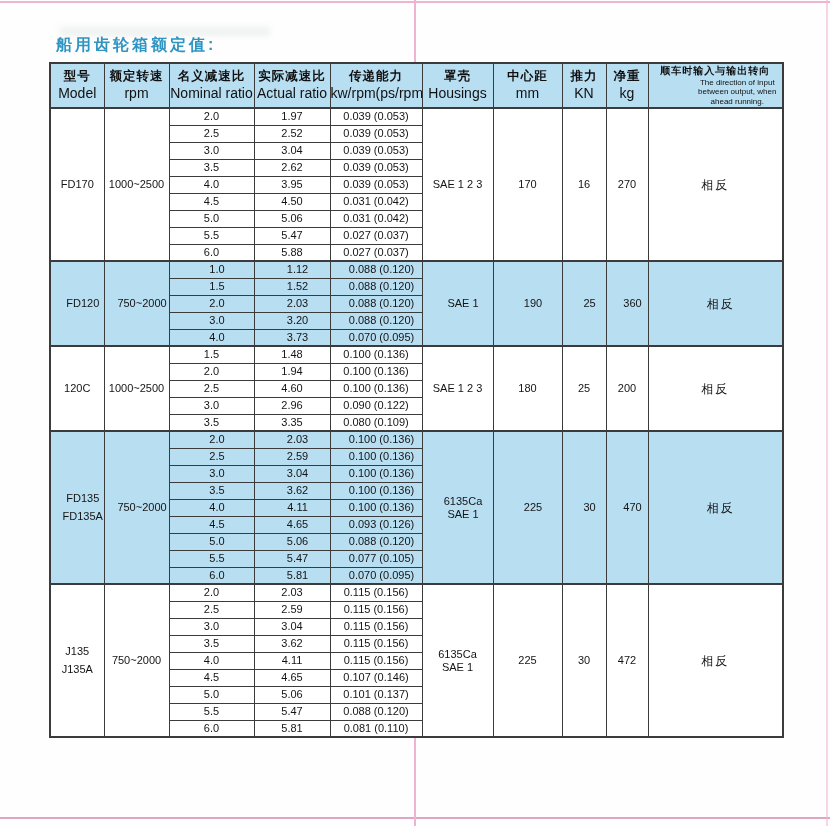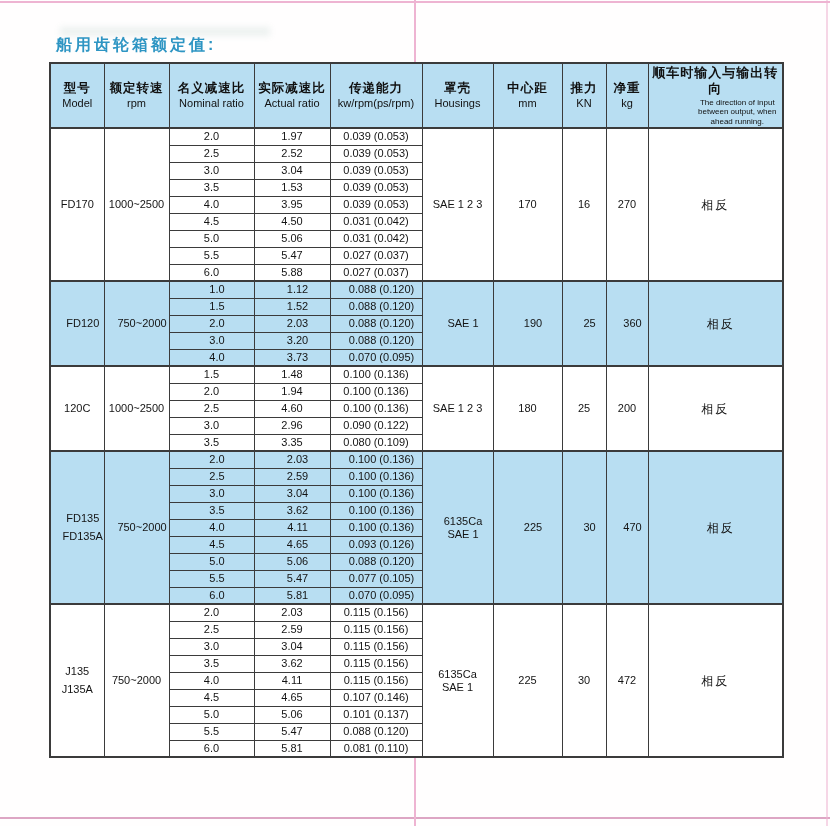--- a/index.html
+++ b/index.html
@@ -26,22 +26,22 @@
            color:var(--title-blue,#2e95c3); }
 
   table.ratings { position:absolute; left:49px; top:62px; z-index:2;
                   width:733px; border-collapse:collapse; table-layout:fixed;
                   background:#ffffff; border:2px solid #3b3b3b; }
   .ratings th, .ratings td { border:1px solid #3b3b3b; text-align:center; vertical-align:middle; overflow:hidden; }
 
   .ratings thead tr { height:44px; }
   .ratings thead th { background:var(--hl-blue,#b8def2); padding:1px 0; }
   .hdr-cn { display:block; font-size:12.5px; font-weight:700; letter-spacing:1px; color:#111; line-height:1.25; }
-  .hdr-en { display:block; font-size:11px; font-weight:400; color:#111; line-height:1.2; }
-  th.dir-col .hdr-cn { font-size:13px; letter-spacing:1px; }
+  .hdr-en { display:block; font-size:14px; font-weight:400; color:#111; line-height:1.2; }
+  th.dir-col .hdr-cn { font-size:10px; letter-spacing:1px; }
   th.dir-col .hdr-en { font-size:8px; line-height:1.2; padding:0 3px;margin-left:44px; }
 
   .ratings tbody tr { height:17px; }
   .ratings tbody td { font-size:11px; line-height:1.2; white-space:pre-line; }
   .ratings tbody tr.grp-first td { border-top:2px solid #3b3b3b; }
   .ratings tbody td.hl { background:var(--hl-blue,#b8def2);padding-left:11px; }
   .ratings tbody td.dir-cell { font-size:12px; letter-spacing:2px; }
   .ratings tbody td.model-cell { font-size:11px; line-height:1.6;text-align:center; }
 </style>
 </head>
@@ -132,21 +132,21 @@
           <td>2.52</td>
           <td>0.039 (0.053)</td>
         </tr>
         <tr>
           <td>3.0</td>
           <td>3.04</td>
           <td>0.039 (0.053)</td>
         </tr>
         <tr>
           <td>3.5</td>
-          <td>1.53</td>
+          <td>2.62</td>
           <td>0.039 (0.053)</td>
         </tr>
         <tr>
           <td>4.0</td>
           <td>3.95</td>
           <td>0.039 (0.053)</td>
         </tr>
         <tr>
           <td>4.5</td>
           <td>4.50</td>

